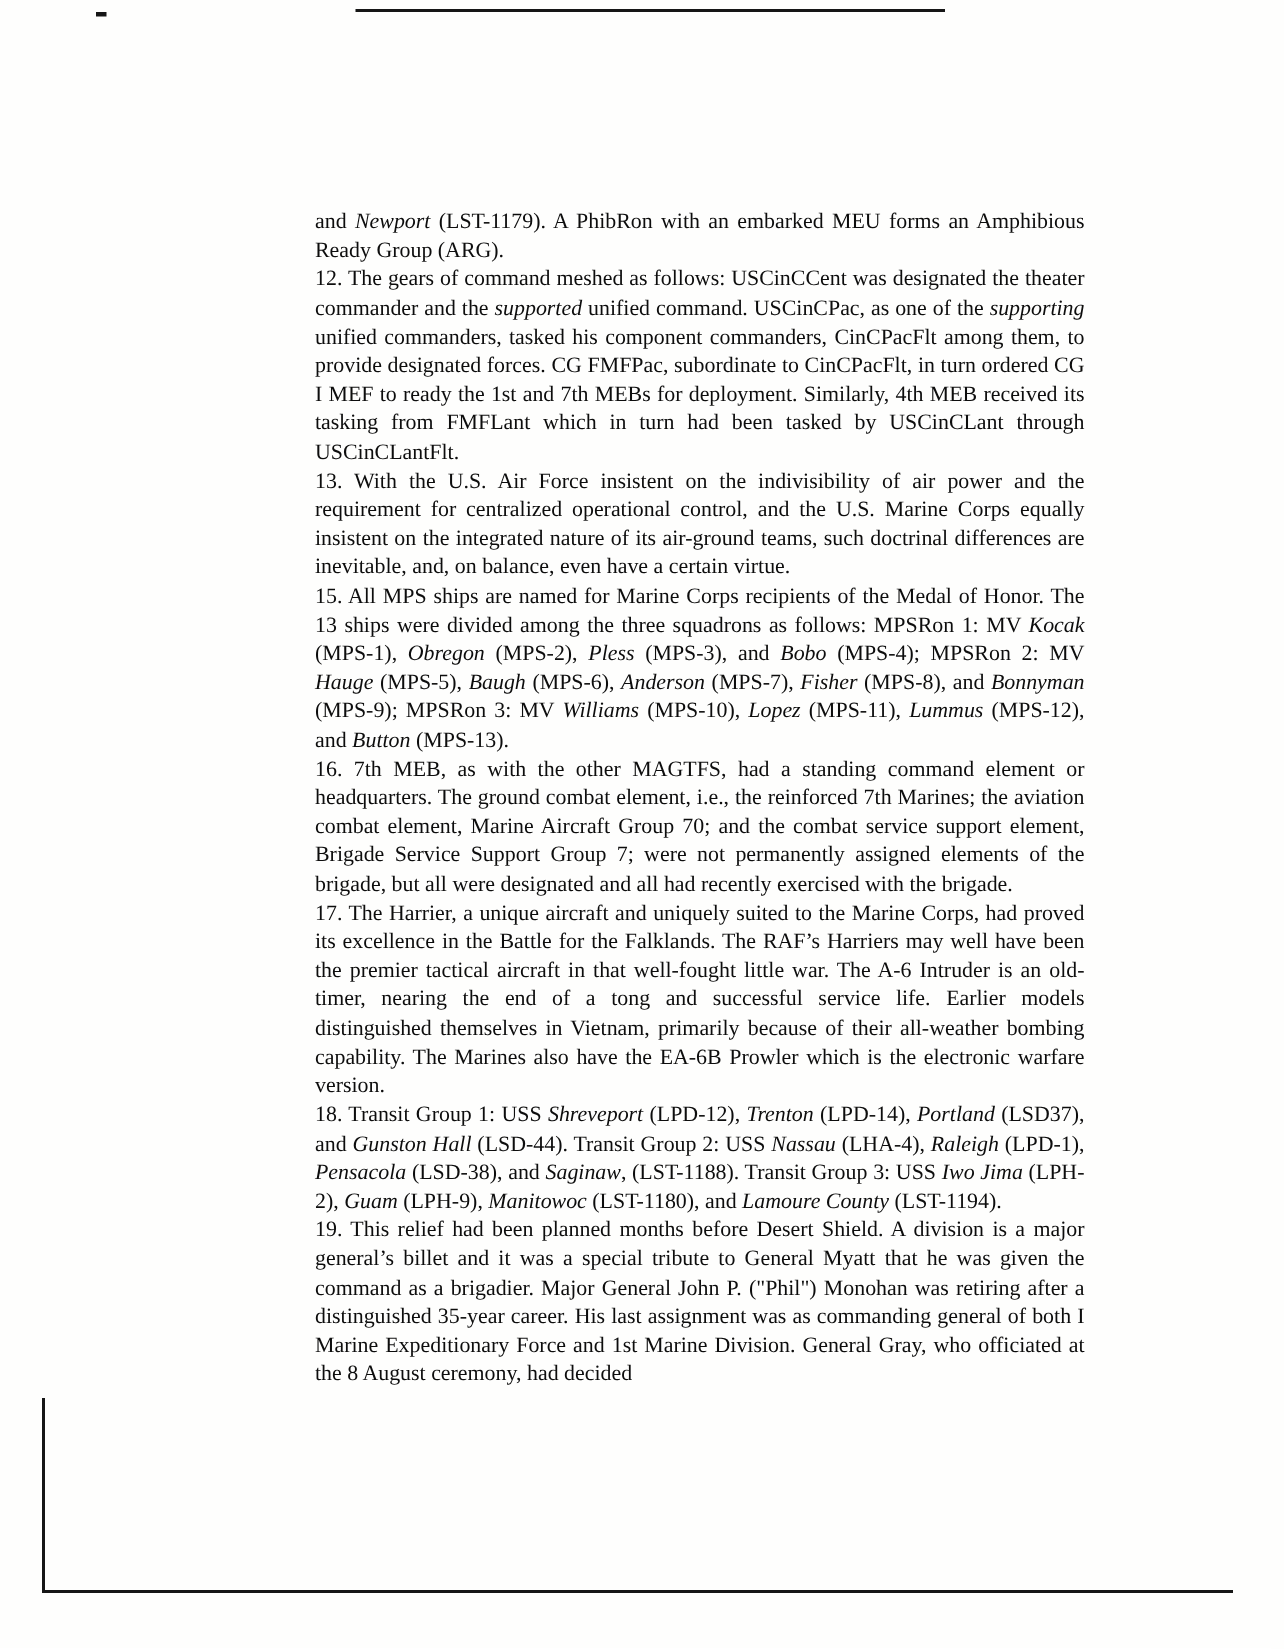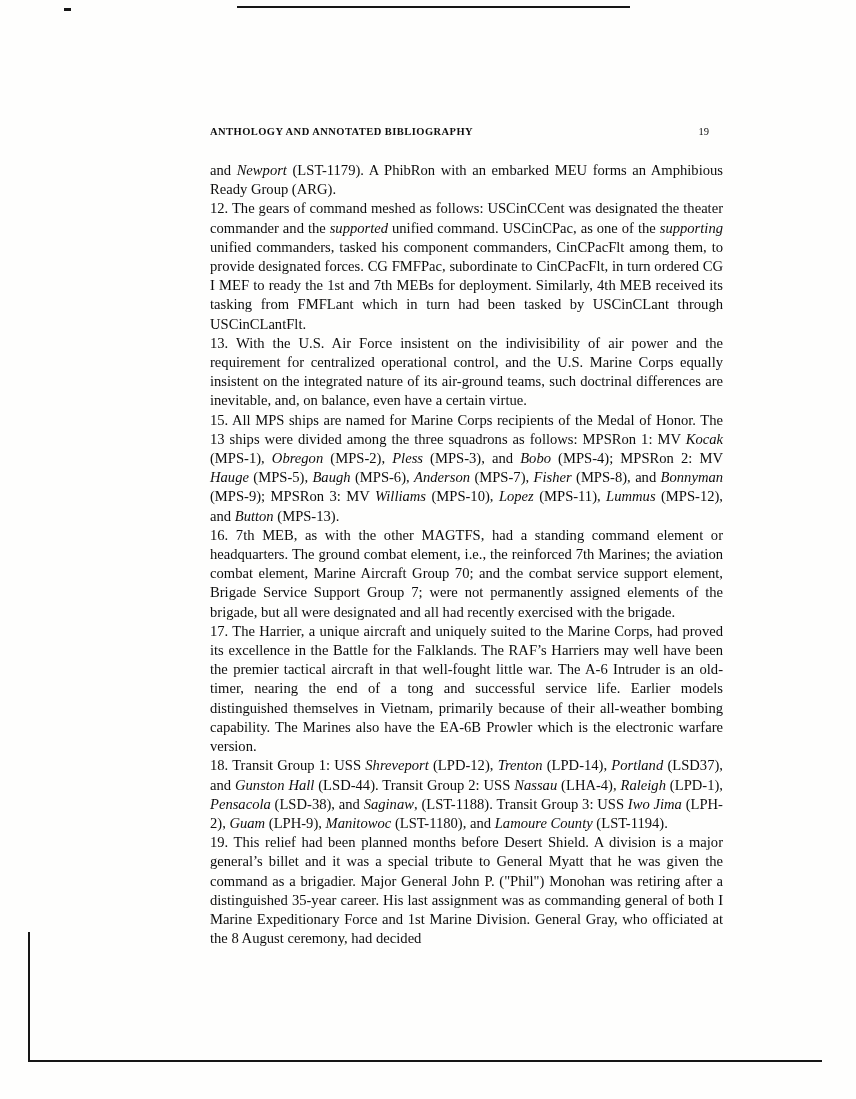--- a/index.html
+++ b/index.html
@@ -41,21 +41,21 @@
     font-size: 10.5px;
     font-weight: 700;
     letter-spacing: 0.45px;
   }
   .running-header .pageno {
     font-size: 10.5px;
     font-weight: 400;
     padding-right: 14px;
   }
   .page-body {
-    margin-top: 24px;
+    margin-top: 13px;
     font-size: 14.6px;
     line-height: 19.2px;
     text-align: justify;
   }
   .para {
     margin: 0;
   }
   .it {
     font-style: italic;
   }
@@ -64,24 +64,20 @@
 <body>
 
 <div class="page">
 
   <div class="artifact a-top"></div>
   <div class="artifact a-tick"></div>
   <div class="artifact a-bottom"></div>
   <div class="artifact a-left"></div>
 
   <div class="content">
-    <div class="running-header">
-      <span class="title">ANTHOLOGY AND ANNOTATED BIBLIOGRAPHY</span>
-      <span class="pageno">19</span>
-    </div>
     <div class="page-body">
         <p class="para"><span>and </span><span class="it">Newport</span><span> (LST-1179).  A PhibRon with an embarked MEU forms an Amphibious Ready Group (ARG).</span></p>
         <p class="para"><span>12. The gears of command meshed as follows: USCinCCent was designated the theater commander and the </span><span class="it">supported</span><span> unified command.  USCinCPac, as one of the </span><span class="it">supporting</span><span> unified commanders, tasked his component commanders, CinCPacFlt among them, to provide designated forces.  CG FMFPac, subordinate to CinCPacFlt, in turn ordered CG I MEF to ready the 1st and 7th MEBs for deployment.  Similarly, 4th MEB received its tasking from FMFLant which in turn had been tasked by USCinCLant through USCinCLantFlt.</span></p>
         <p class="para"><span>13. With the U.S. Air Force insistent on the indivisibility of air power and the requirement for centralized operational control, and the U.S. Marine Corps equally insistent on the integrated nature of its air-ground teams, such doctrinal differences are inevitable, and, on balance, even have a certain virtue.</span></p>
         <p class="para"><span>15. All MPS ships are named for Marine Corps recipients of the Medal of Honor.  The 13 ships were divided among the three squadrons as follows: MPSRon 1: MV </span><span class="it">Kocak</span><span> (MPS-1), </span><span class="it">Obregon</span><span> (MPS-2), </span><span class="it">Pless</span><span> (MPS-3), and </span><span class="it">Bobo</span><span> (MPS-4);  MPSRon 2: MV </span><span class="it">Hauge</span><span> (MPS-5), </span><span class="it">Baugh</span><span> (MPS-6), </span><span class="it">Anderson</span><span> (MPS-7), </span><span class="it">Fisher</span><span> (MPS-8), and </span><span class="it">Bonnyman</span><span> (MPS-9); MPSRon 3: MV </span><span class="it">Williams</span><span> (MPS-10), </span><span class="it">Lopez</span><span> (MPS-11), </span><span class="it">Lummus</span><span> (MPS-12), and </span><span class="it">Button</span><span> (MPS-13).</span></p>
         <p class="para"><span>16. 7th MEB, as with the other MAGTFS, had a standing command element or headquarters.  The ground combat element, i.e., the reinforced 7th Marines; the aviation combat element, Marine Aircraft Group 70; and the combat service support element, Brigade Service Support Group 7; were not permanently assigned elements of the brigade, but all were designated and all had recently exercised with the brigade.</span></p>
         <p class="para"><span>17. The Harrier, a unique aircraft and uniquely suited to the Marine Corps, had proved its excellence in the Battle for the Falklands.  The RAF’s Harriers may well have been the premier tactical aircraft in that well-fought little war.  The A-6 Intruder is an old-timer, nearing the end of a tong and successful service life.  Earlier models distinguished themselves in Vietnam, primarily because of their all-weather bombing capability.   The Marines also have the EA-6B Prowler which is the electronic warfare version.</span></p>
         <p class="para"><span>18. Transit Group 1: USS </span><span class="it">Shreveport</span><span> (LPD-12), </span><span class="it">Trenton</span><span> (LPD-14), </span><span class="it">Portland</span><span> (LSD37), and </span><span class="it">Gunston Hall</span><span> (LSD-44).  Transit Group 2: USS </span><span class="it">Nassau</span><span> (LHA-4), </span><span class="it">Raleigh</span><span> (LPD-1), </span><span class="it">Pensacola</span><span> (LSD-38), and </span><span class="it">Saginaw</span><span>, (LST-1188).  Transit Group 3: USS </span><span class="it">Iwo Jima</span><span> (LPH-2), </span><span class="it">Guam</span><span> (LPH-9), </span><span class="it">Manitowoc</span><span> (LST-1180), and </span><span class="it">Lamoure County</span><span> (LST-1194).</span></p>
         <p class="para"><span>19. This relief had been planned months before Desert Shield.  A division is a major general’s billet and it was a special tribute to General Myatt that he was given the command as a brigadier.  Major General John P. ("Phil") Monohan was retiring after a distinguished 35-year career.  His last assignment was as commanding general of both I Marine Expeditionary Force and 1st Marine Division.  General Gray, who officiated at the 8 August ceremony, had decided</span></p>
       </div>

